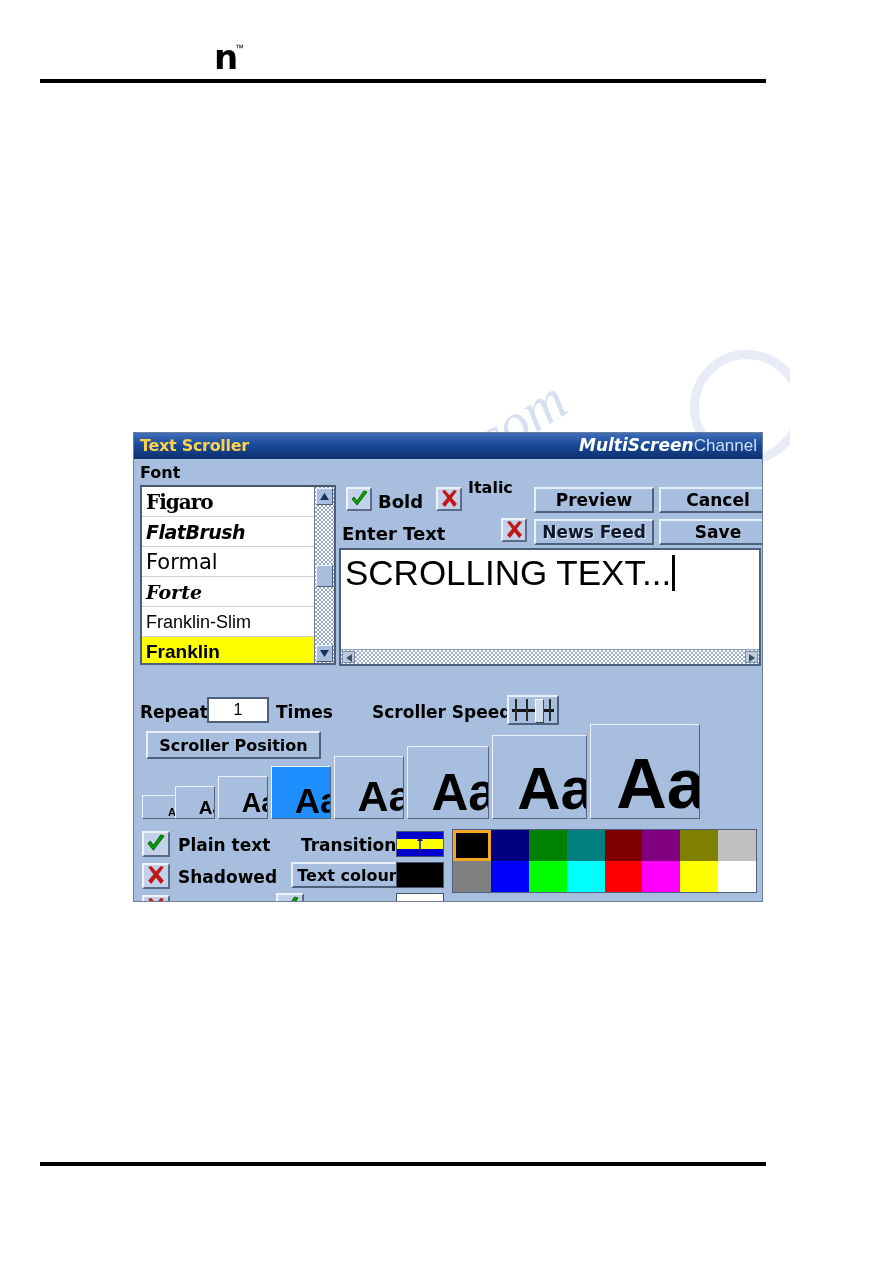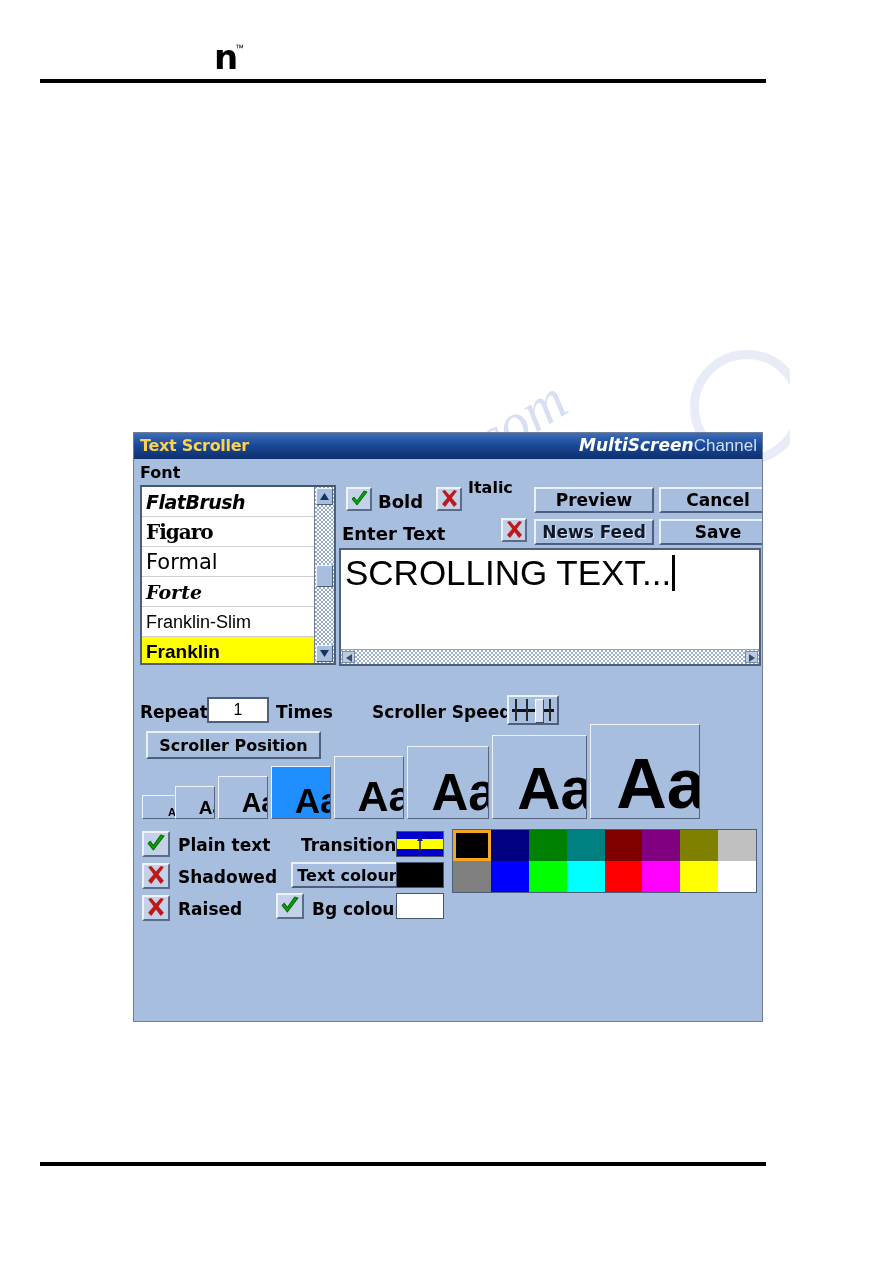--- a/index.html
+++ b/index.html
@@ -91,21 +91,21 @@
   }
   .watermark .ring.r1 { left: 520px; top: 20px;  width: 96px;  height: 96px; }
   .watermark .ring.r2 { left: 430px; top: 400px; width: 120px; height: 120px; }
 
   
   .dialog {
     position: absolute;
     left: 133px;
     top: 432px;
     width: 630px;
-    height: 590px;
+    height: 470px;
     background: #a8bede;
     border: 1px solid #6e7d99;
     box-sizing: border-box;
     overflow: hidden;
   }
 
   
   .titlebar {
     position: relative;
     height: 26px;
@@ -536,22 +536,22 @@
       <span class="b1">MultiScreen</span><span class="b2">Channel</span>
     </span>
   </div>
 
   <div class="body-area">
 
     <span class="lbl font-label">Font</span>
 
     <div class="fontbox">
       <div class="fontlist">
+        <div class="fontrow fr0">Figaro</div>
         <div class="fontrow fr1">FlatBrush</div>
-        <div class="fontrow fr0">Figaro</div>
         <div class="fontrow fr2">Formal</div>
         <div class="fontrow fr3">Forte</div>
         <div class="fontrow fr4">Franklin-Slim</div>
         <div class="fontrow fr5 sel">Franklin</div>
       </div>
       <div class="vscroll">
         <div class="vs-arrow up">
           <svg width="9" height="7" viewBox="0 0 9 7">
               <polygon points="4.5,0 9,7 0,7" fill="#17315e"></polygon>
             </svg>

